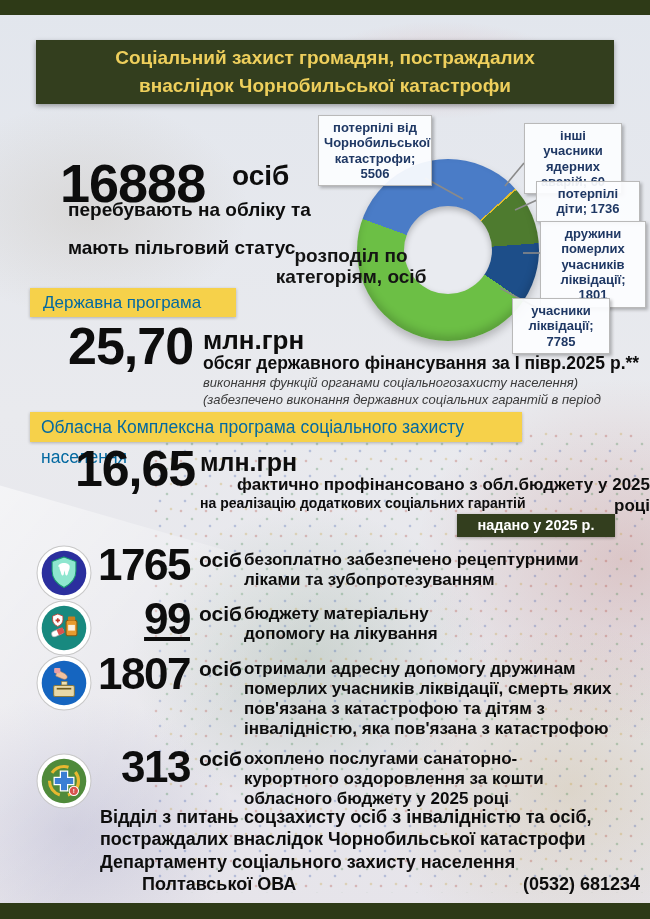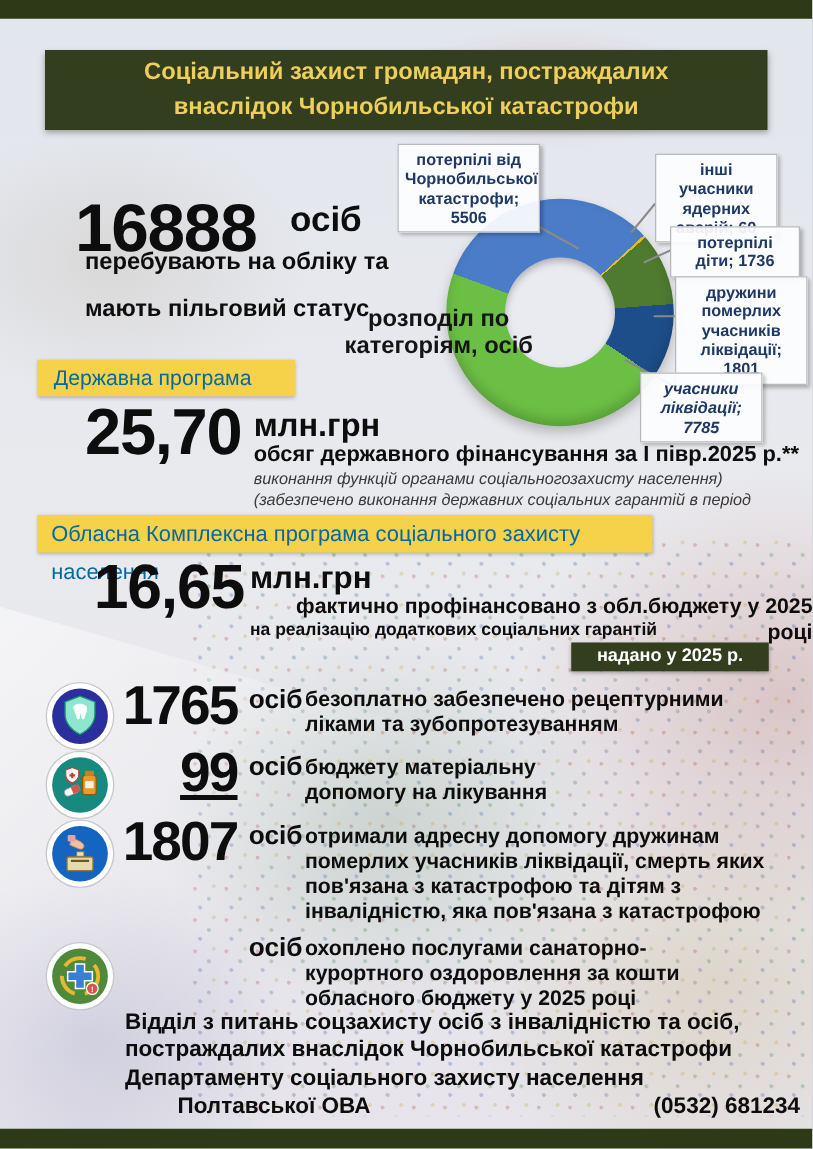--- a/index.html
+++ b/index.html
@@ -39,21 +39,21 @@
         box-shadow:inset 0 3px 6px rgba(0,0,0,.25);}
   .chart-title{position:absolute;left:266px;top:246px;width:170px;text-align:center;
         font-weight:bold;font-size:19px;line-height:1.08;color:#141414;}
   .callout{position:absolute;background:rgba(252,253,255,.93);border:1px solid #b9b9b9;
         box-shadow:2px 2px 3px rgba(0,0,0,.25);color:#1f3864;font-weight:bold;font-size:13px;
         line-height:1.18;text-align:center;padding:4px 5px;box-sizing:border-box;}
   .co1{left:318px;top:115px;width:114px;}
   .co2{left:524px;top:123px;width:98px;}
   .co3{left:536px;top:181px;width:104px;}
   .co4{left:540px;top:221px;width:106px;}
-  .co5{left:512px;top:298px;width:98px;font-style:italic;}
+  .co5{left:512px;top:298px;width:98px;}
   .leaders{position:absolute;left:0;top:0;pointer-events:none;}
   
   .band{position:absolute;background:#f6d14a;color:#0369a1;font-weight:normal;
         box-shadow:0 1px 3px rgba(0,0,0,.25);box-sizing:border-box;}
   .band1{left:30px;top:288px;width:206px;height:29px;font-size:17px;line-height:29px;padding-left:13px;}
   .band2{left:30px;top:412px;width:492px;height:30px;font-size:17.5px;line-height:30px;padding-left:11px;}
   .note{position:absolute;left:203px;top:374px;width:420px;font-style:italic;font-size:13px;
         line-height:1.32;color:#3a3a3a;font-family:"Liberation Sans","DejaVu Sans",sans-serif;}
   .green-badge{position:absolute;left:457px;top:514px;width:158px;height:23px;background:#333e1e;
         color:#fff;font-weight:bold;font-size:14.5px;line-height:23px;text-align:center;
@@ -166,20 +166,21 @@
   <svg class="stat-ic" style="top:753px;" viewBox="0 0 54 54">
     <circle cx="27" cy="27" r="26" fill="#fff" stroke="#c7c7c7"></circle>
     <circle cx="27" cy="27" r="21.5" fill="#4f8a3a"></circle>
     <circle cx="27" cy="27" r="14" fill="none" stroke="#e8b830" stroke-width="3" stroke-dasharray="18 8"></circle>
     <g fill="#3b7fd4" stroke="#fff" stroke-width="1.2">
       <path d="M23.5 17.5 h7 v6 h6 v7 h-6 v6 h-7 v-6 h-6 v-7 h6 z"></path>
     </g>
     <circle cx="36.5" cy="36.5" r="4.5" fill="#d9534f" stroke="#fff"></circle>
     <text x="36.5" y="39" font-size="6" font-weight="bold" fill="#fff" text-anchor="middle">!</text>
   </svg>
+  <div class="stat-num" style="top:745px;">313</div>
   <div class="stat-unit" style="top:748px;">осіб</div>
   <div class="stat-desc" style="top:749px;width:322px;">охоплено послугами санаторно-курортного оздоровлення за кошти обласного бюджету у 2025 році</div>
 
   <div class="footer">
     <div>Відділ з питань соцзахисту осіб з інвалідністю та осіб,</div>
     <div>постраждалих внаслідок Чорнобильської катастрофи</div>
     <div>Департаменту соціального захисту населення</div>
     <div class="l4">
       <span>Полтавської ОВА</span>
       <span>(0532) 681234</span>

